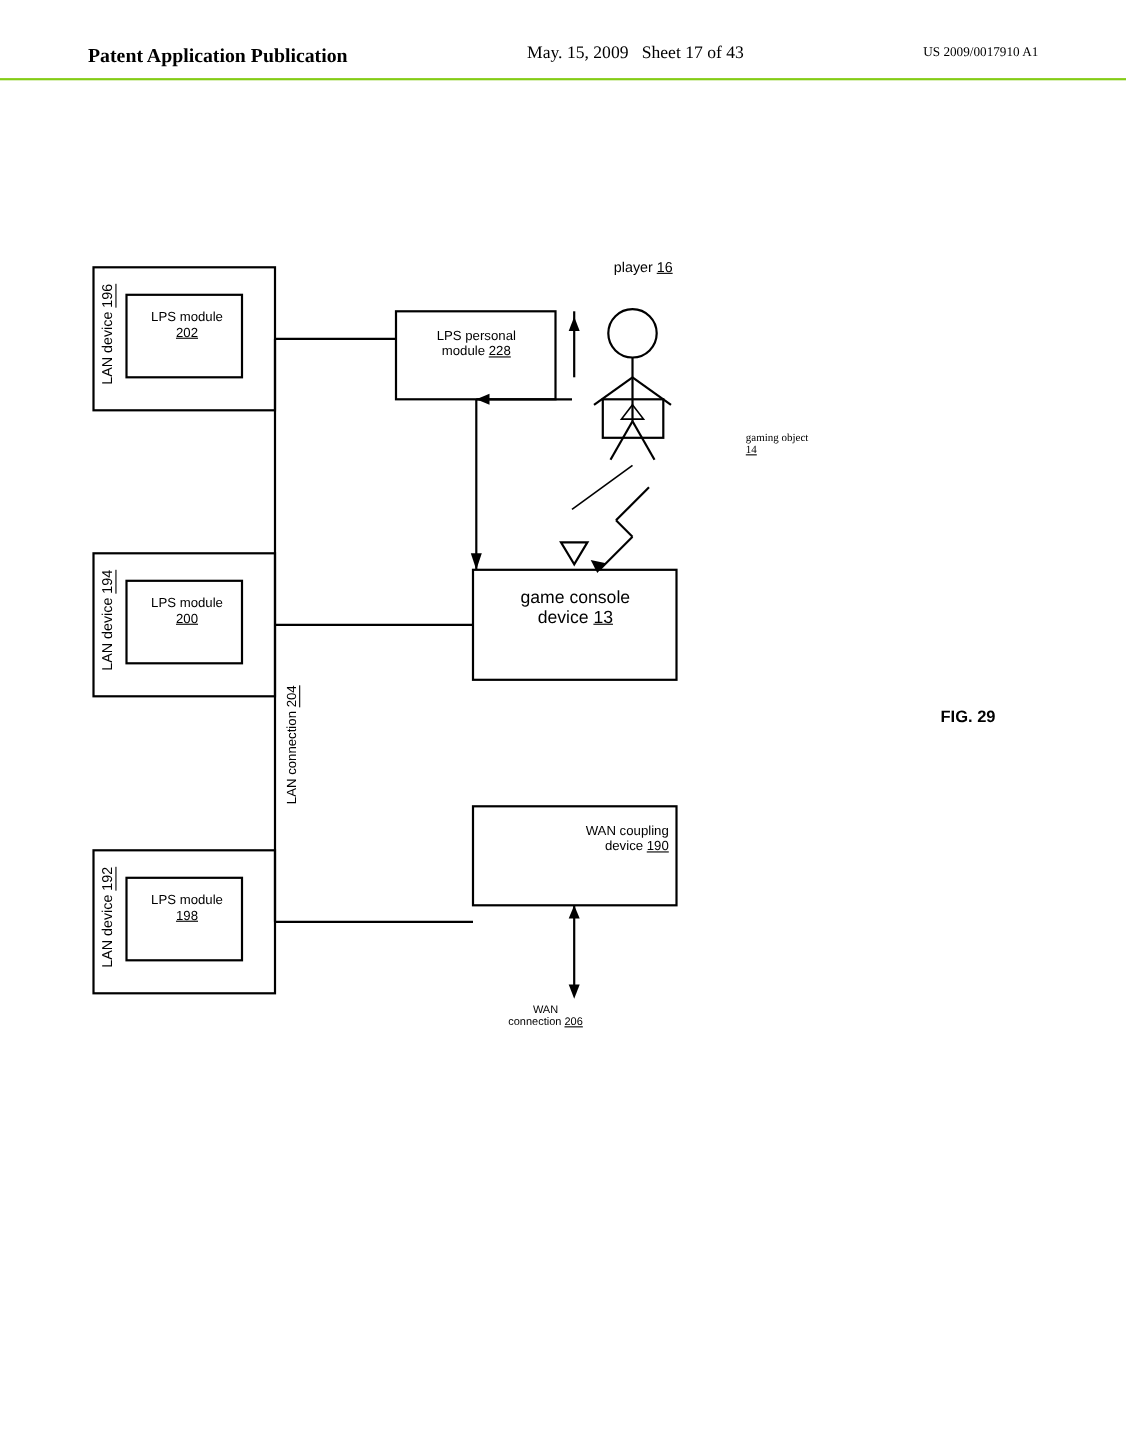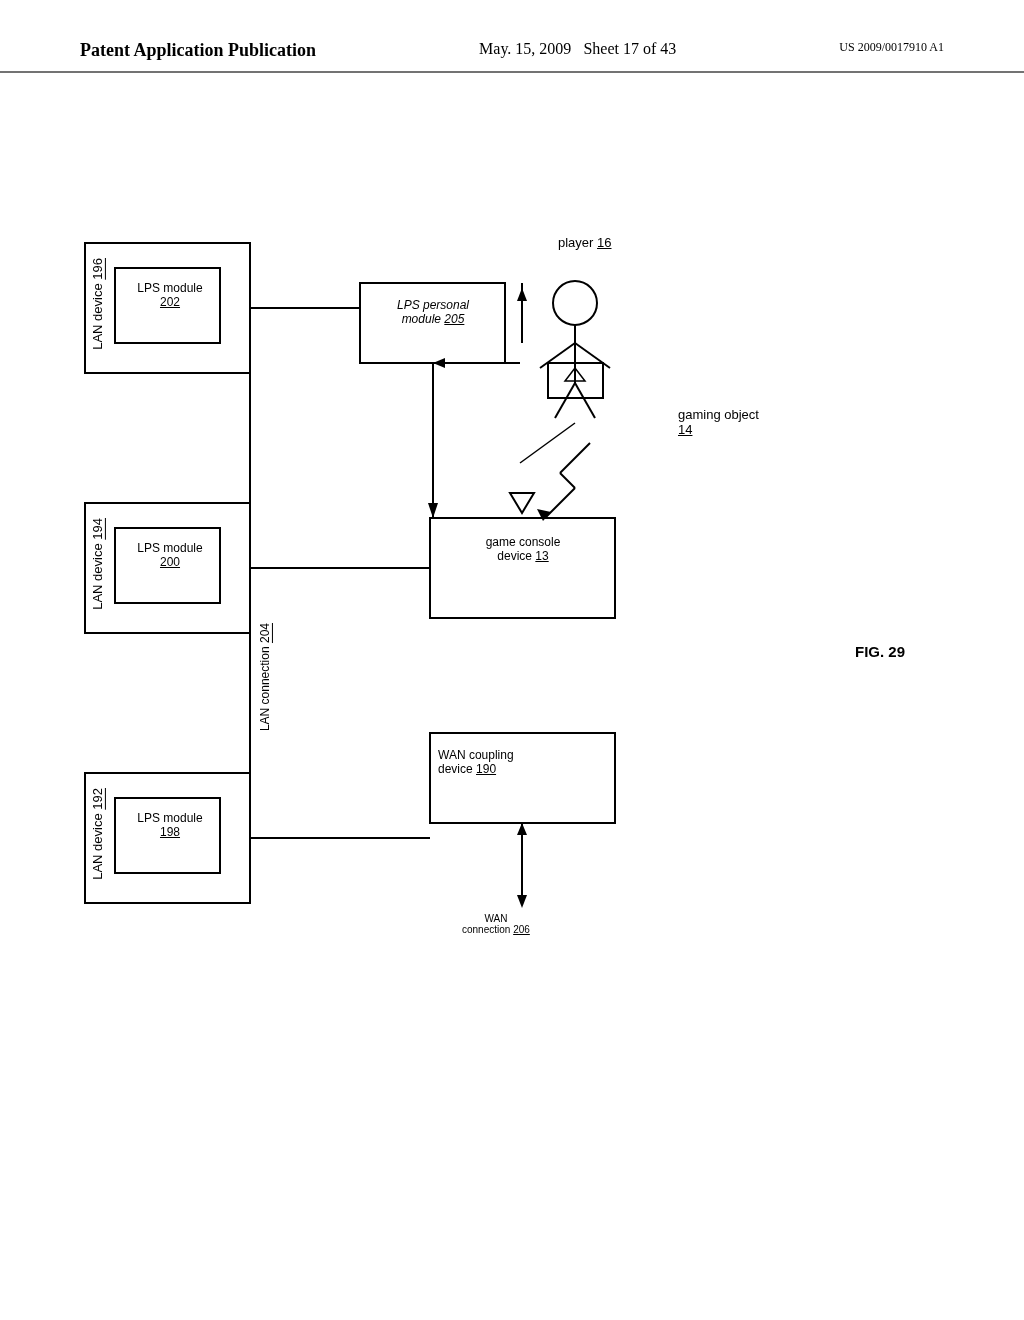--- a/index.html
+++ b/index.html
@@ -11,21 +11,21 @@
       position: relative;
       overflow: hidden;
     }
 
     
     .header {
       display: flex;
       justify-content: space-between;
       align-items: flex-start;
       padding: 40px 80px 0 80px;
-      border-bottom: 2px solid #737373;
+      border-bottom: 2px solid #84cc16;
       padding-bottom: 10px;
     }
     .header-left {
       font-weight: bold;
       font-size: 18px;
     }
     .header-center {
       font-size: 16px;
       text-align: center;
     }
@@ -162,37 +162,37 @@
   </div>
 
   <div style="position:absolute; top:715px; left:90px; font-size:13px; font-family:Arial,sans-serif; writing-mode:vertical-rl; transform:rotate(180deg);">
     LAN device <span class="ref-num">192</span>
   </div>
 
   <div style="position:absolute; top:738px; left:125px; font-size:12px; font-family:Arial,sans-serif; text-align:center; width:90px;">
     LPS module<br><span class="ref-num">198</span>
   </div>
 
-  <div style="position:absolute; top:225px; left:368px; font-size:12px; font-family:Arial,sans-serif; text-align:center; width:130px;font-style:italic;">
-    LPS personal<br>module <span class="ref-num">205</span>
-  </div>
-
-  <div style="position:absolute; top:462px; left:438px; font-size:12px; font-family:Arial,sans-serif; text-align:center; width:170px;">
+  <div style="position:absolute; top:225px; left:368px; font-size:12px; font-family:Arial,sans-serif; text-align:center; width:130px;">
+    LPS personal<br>module <span class="ref-num">228</span>
+  </div>
+
+  <div style="position:absolute; top:462px; left:438px; font-size:16px; font-family:Arial,sans-serif; text-align:center; width:170px;">
     game console<br>device <span class="ref-num">13</span>
   </div>
 
-  <div style="position:absolute; top:675px; left:438px; font-size:12px; font-family:Arial,sans-serif; text-align:left; width:170px;">
+  <div style="position:absolute; top:675px; left:438px; font-size:12px; font-family:Arial,sans-serif; text-align:right; width:170px;">
     WAN coupling<br>device <span class="ref-num">190</span>
   </div>
 
   <div style="position:absolute; top:162px; left:558px; font-size:13px; font-family:Arial,sans-serif;">
     player <span class="ref-num">16</span>
   </div>
 
-  <div style="position:absolute; top:334px; left:678px; font-size:13px; font-family:Liberation Sans, sans-serif;">
+  <div style="position:absolute; top:320px; left:678px; font-size:10px; font-family:Liberation Serif, serif;">
     gaming object<br><span class="ref-num">14</span>
   </div>
 
   <div style="position:absolute; top:550px; left:258px; font-size:12px; font-family:Arial,sans-serif; writing-mode:vertical-rl; transform:rotate(180deg);">
     LAN connection <span class="ref-num">204</span>
   </div>
 
   <div style="position:absolute; top:840px; left:462px; font-size:10px; font-family:Arial,sans-serif; text-align:center;">
     WAN<br>connection <span class="ref-num">206</span>
   </div>

